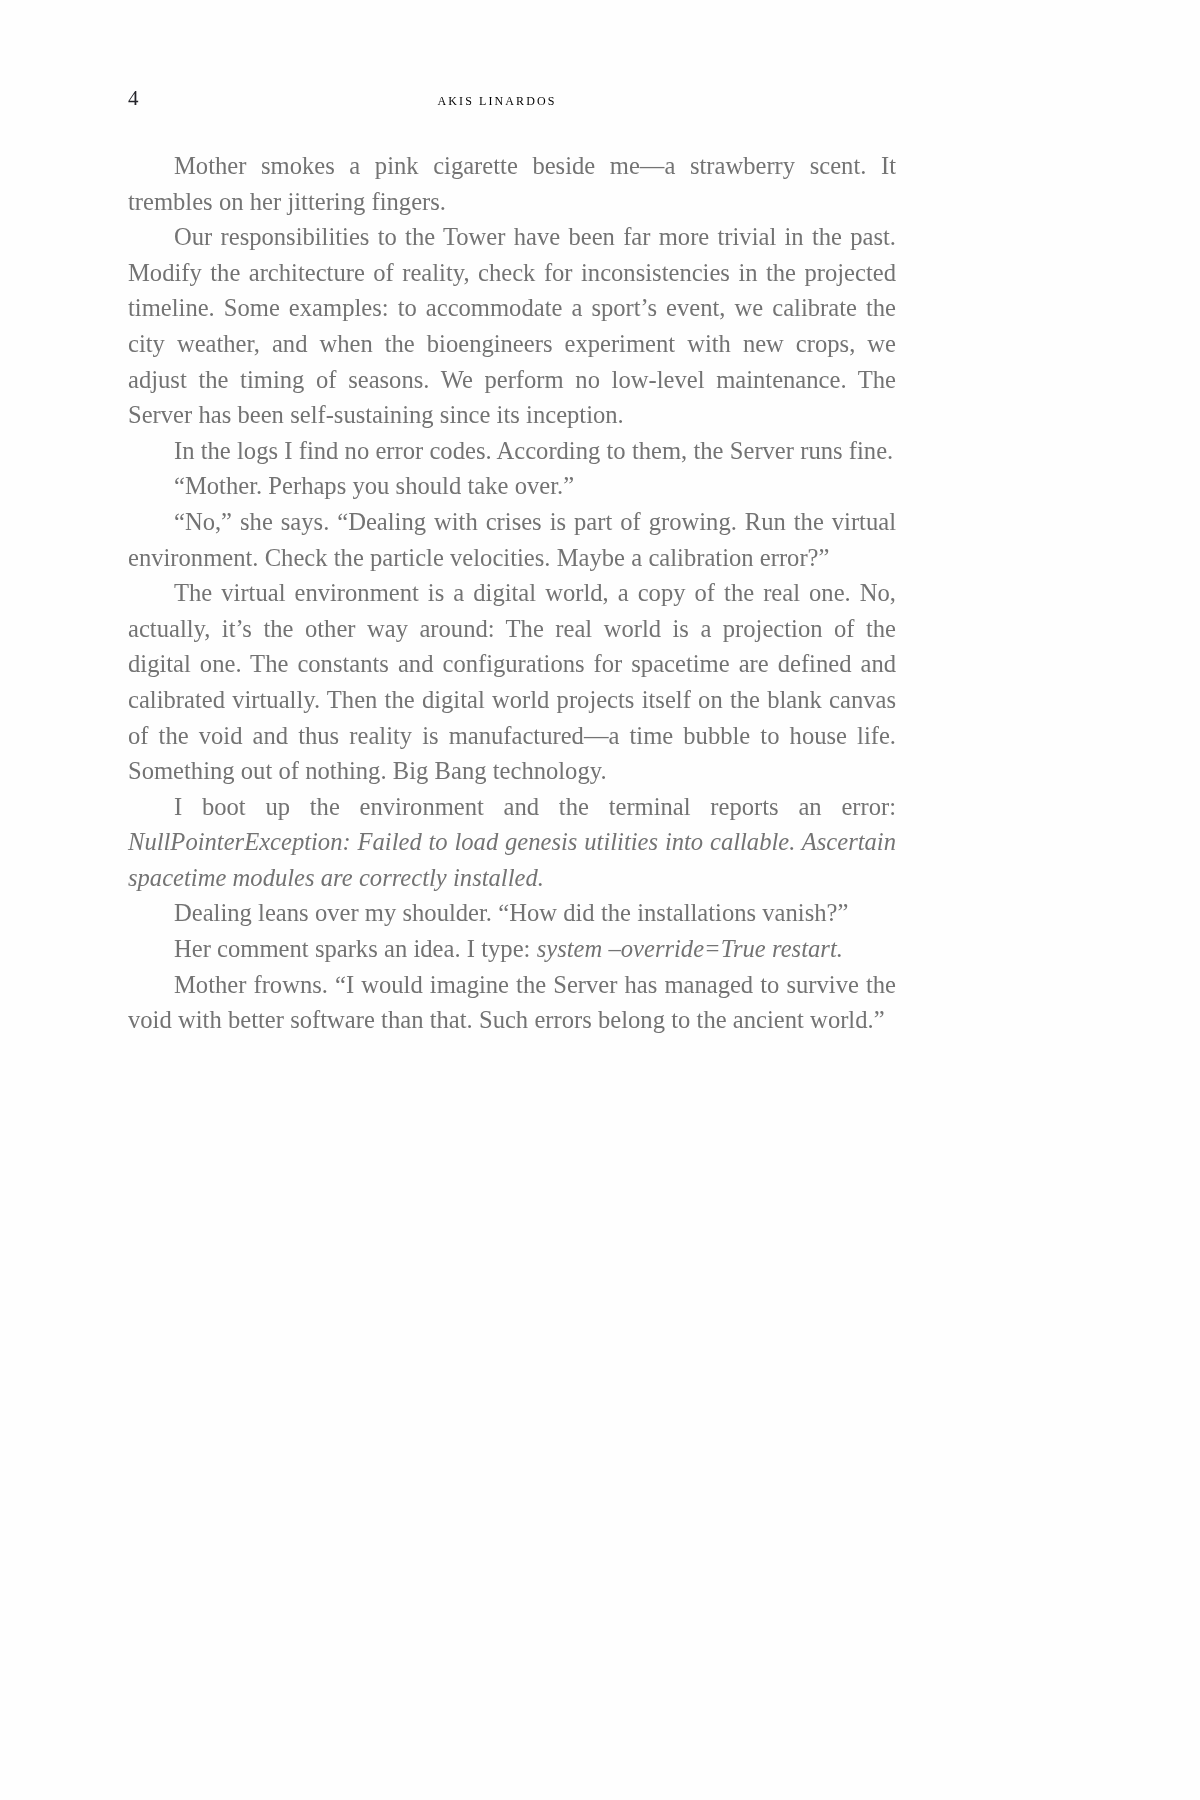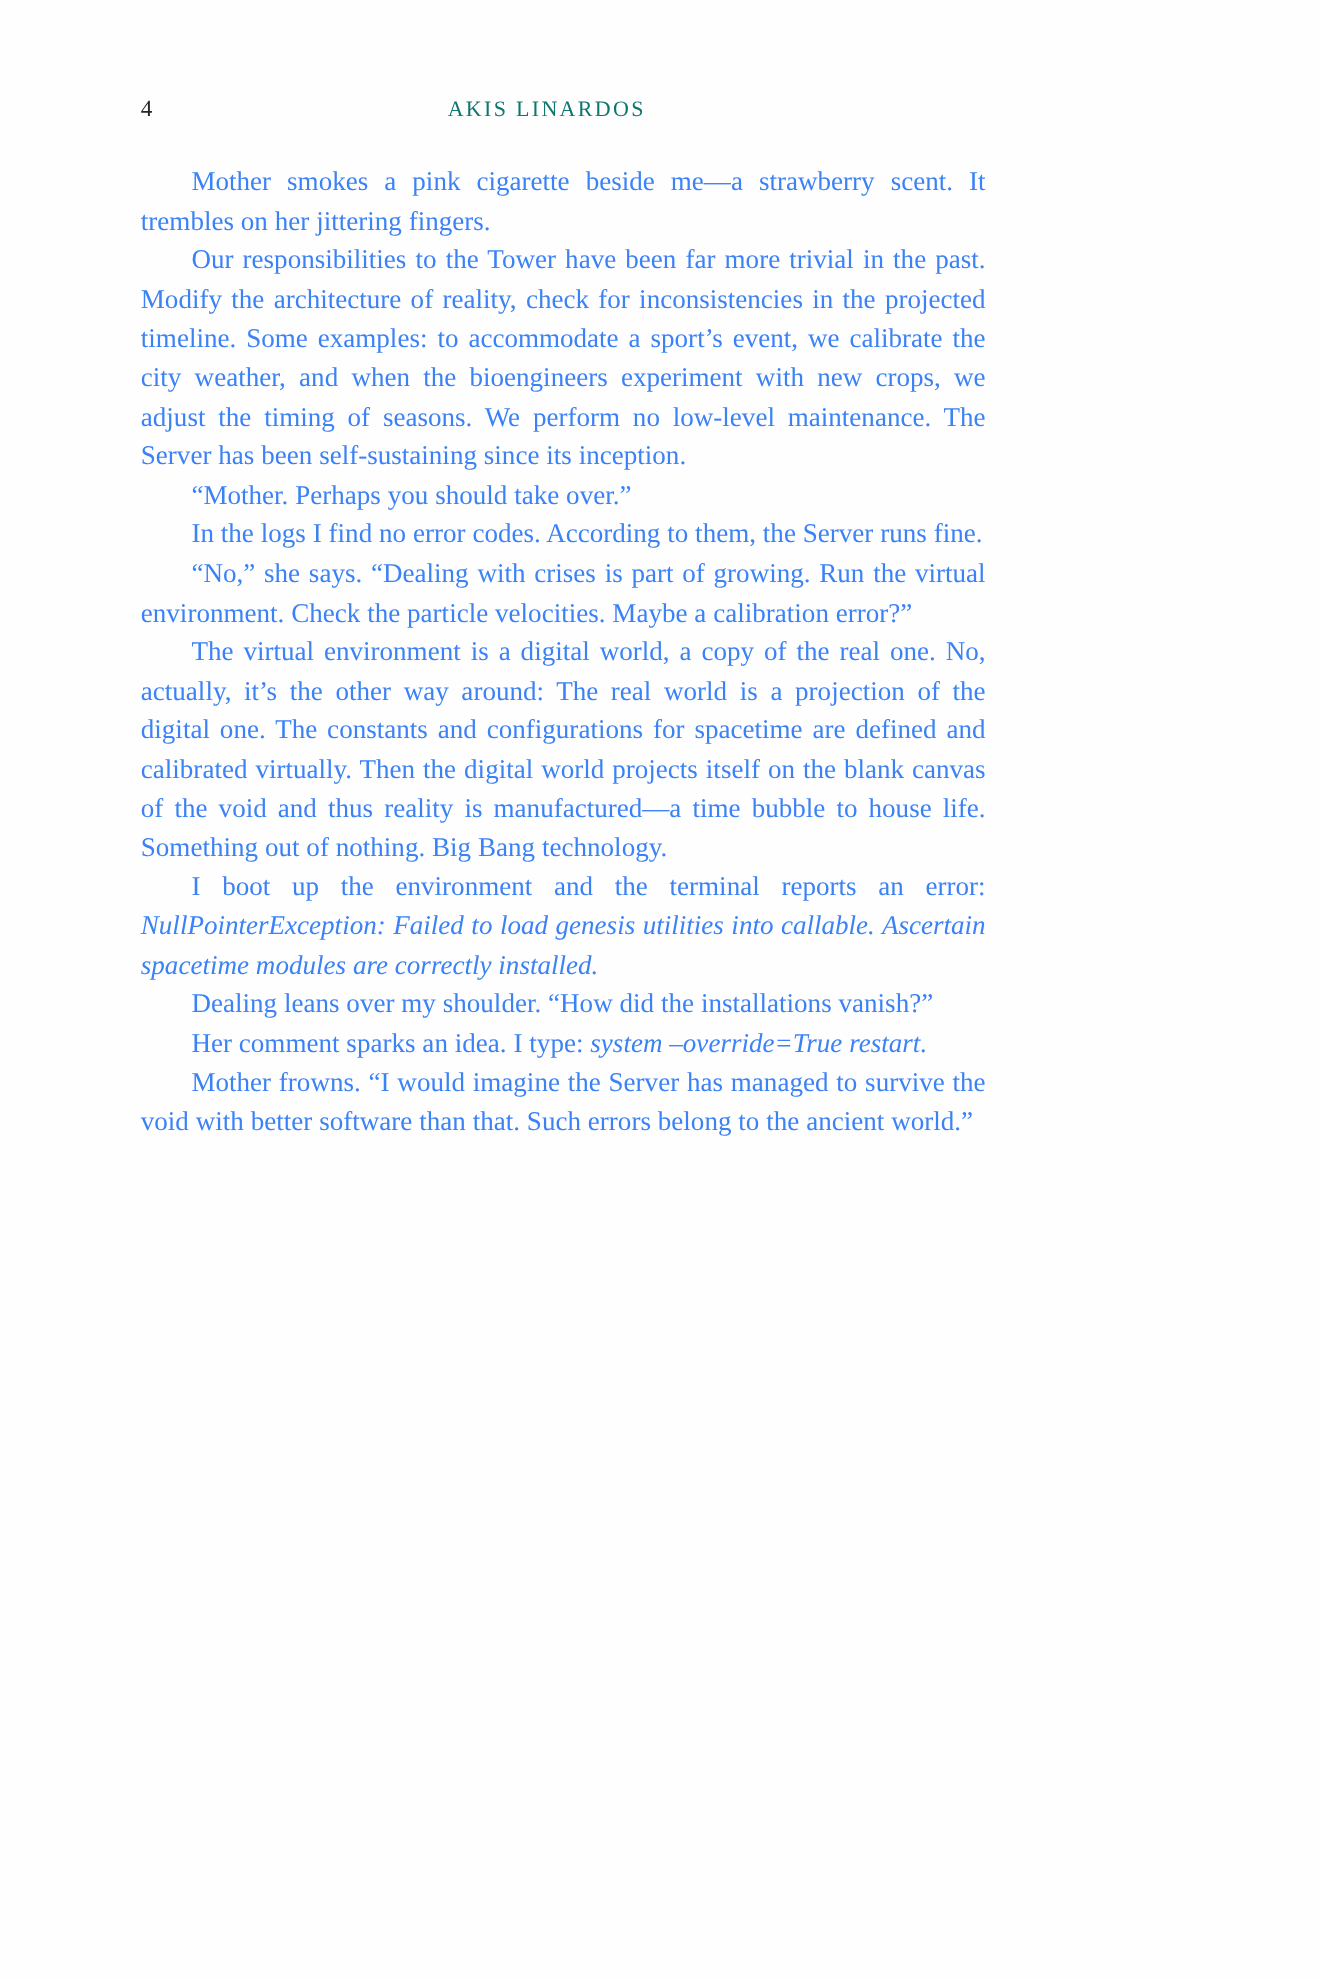--- a/index.html
+++ b/index.html
@@ -33,43 +33,43 @@
     font-size: 21px;
     line-height: 1;
     color: #24242a;
     letter-spacing: 0.3px;
     width: 120px;
     flex: 0 0 auto;
   }
   .head-title {
     flex: 1 1 auto;
     text-align: center;
-    font-size: 20px;
+    font-size: 12px;
     letter-spacing: 2.1px;
-    color: #0f766e;
+    color: #000000;
     white-space: nowrap;
     padding-right: 150px;
     box-sizing: border-box;
   }
 
   
   .textblock {
     position: absolute;
     top: 148px;
     left: 128px;
     width: 768px;
   }
   p.para {
     margin: 0;
     text-indent: 46px;
     text-align: justify;
     text-justify: inter-word;
     font-size: 24.6px;
     line-height: 35.6px;
-    color: #3b82f6;
+    color: #737373;
     hyphens: manual;
     word-spacing: 0.1px;
   }
   p.para em, .ital {
   }
   
   p.para { text-align-last: left; }
 </style>
 </head>
 <body>
@@ -78,22 +78,22 @@
 
   <div class="running-head">
     <div class="folio">4</div>
     <div class="head-title">AKIS LINARDOS</div>
   </div>
 
   <div class="textblock">
 
     <p class="para">Mother smokes a pink cigarette beside me—a strawberry scent. It trembles on her jittering fingers.</p>
     <p class="para">Our responsibilities to the Tower have been far more trivial in the past. Modify the architecture of reality, check for inconsistencies in the projected timeline. Some examples: to accommodate a sport’s event, we calibrate the city weather, and when the bioengineers experiment with new crops, we adjust the timing of seasons. We perform no low-level maintenance. The Server has been self-sustaining since its inception.</p>
+    <p class="para">In the logs I find no error codes. According to them, the Server runs fine.</p>
     <p class="para">“Mother. Perhaps you should take over.”</p>
-    <p class="para">In the logs I find no error codes. According to them, the Server runs fine.</p>
     <p class="para">“No,” she says. “Dealing with crises is part of growing. Run the virtual environment. Check the particle velocities. Maybe a calibration error?”</p>
     <p class="para">The virtual environment is a digital world, a copy of the real one. No, actually, it’s the other way around: The real world is a projection of the digital one. The constants and configurations for spacetime are defined and calibrated virtually. Then the digital world projects itself on the blank canvas of the void and thus reality is manufactured—a time bubble to house life. Something out of nothing. Big Bang technology.</p>
 
     <p class="para"><span>I boot up the environment and the terminal reports an error: </span><em class="ital">NullPointerException: Failed to load genesis utilities into callable. Ascertain spacetime modules are correctly installed.</em></p>
 
     <p class="para">Dealing leans over my shoulder. “How did the installations vanish?”</p>
     <p class="para"><span>Her comment sparks an idea. I type: </span><em class="ital">system –override=True restart.</em></p>
 
     <p class="para">Mother frowns. “I would imagine the Server has managed to survive the void with better software than that. Such errors belong to the ancient world.”</p>
 

